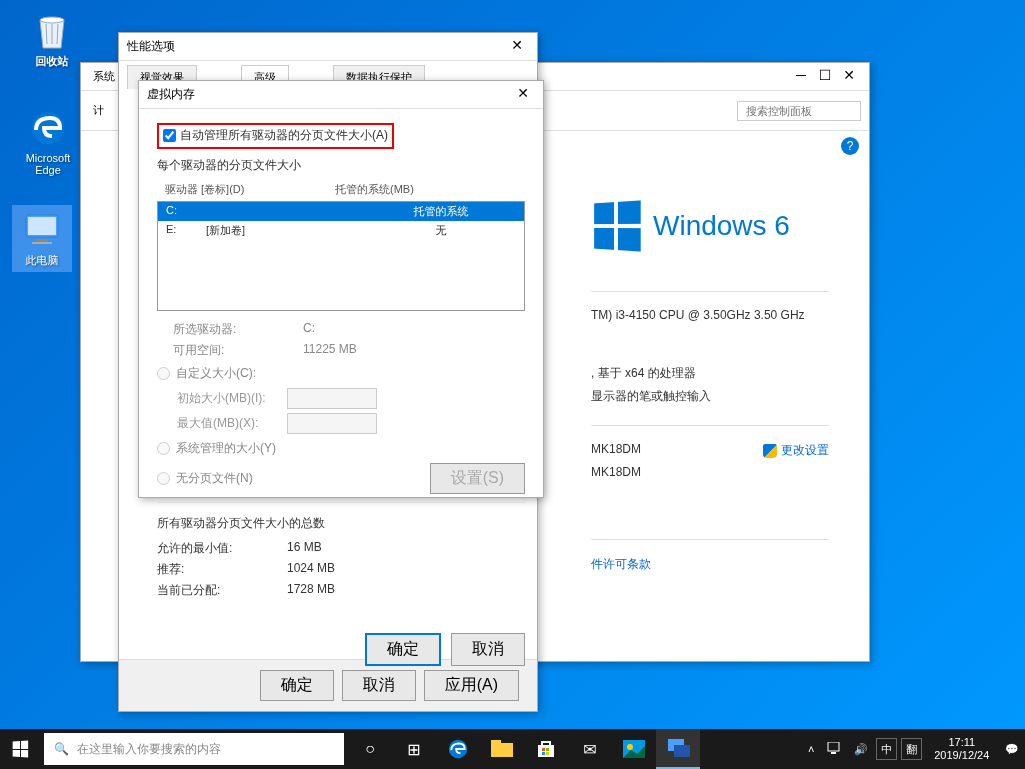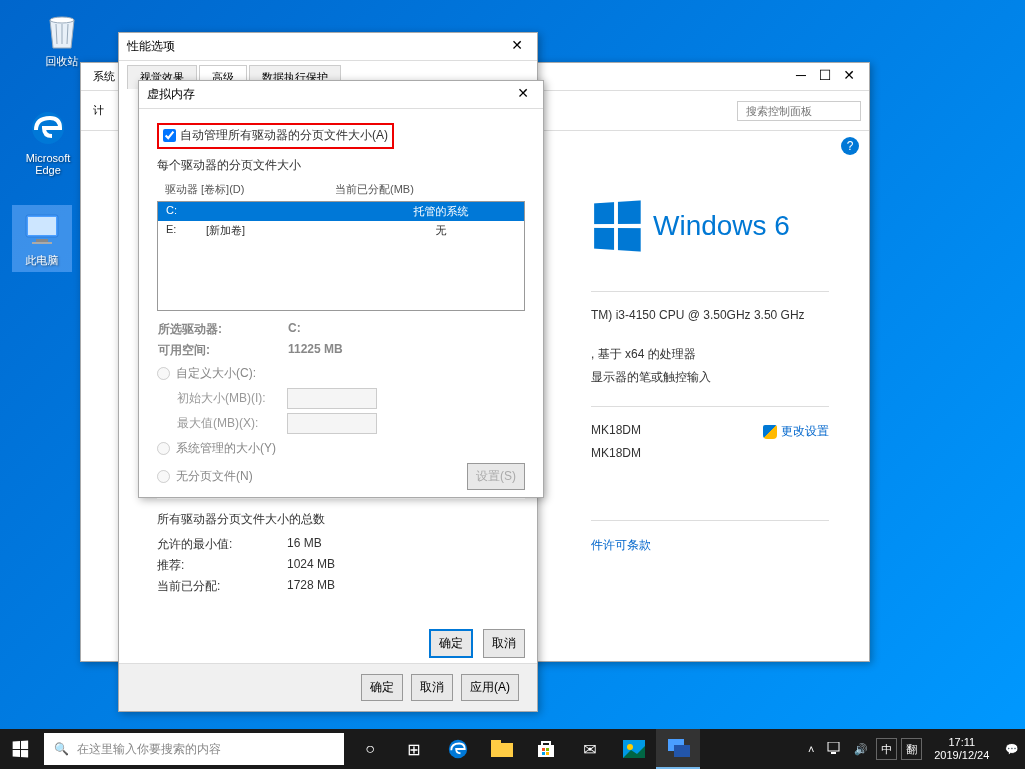--- a/index.html
+++ b/index.html
@@ -26,47 +26,47 @@
 .win-logo { display: flex; align-items: center; margin: 20px 0 40px 470px; }
 .win-logo .sq { width: 22px; height: 22px; background: #0078d4; margin: 1px; }
 .win-logo .grid { transform: perspective(100px) rotateY(-15deg); display: grid; grid-template-columns: 1fr 1fr; gap: 2px; margin-right: 12px; }
 .win-logo .txt { font-size: 28px; font-weight: 300; color: #0078d4; }
 .info-row { margin: 6px 0 6px 470px; font-size: 12px; color: #333; }
 .link { color: #0066cc; cursor: pointer; }
 .shield { display: inline-block; width: 14px; height: 14px; background: linear-gradient(135deg, #0078d4 50%, #ffb900 50%); border-radius: 2px 2px 4px 4px; vertical-align: middle; margin-right: 4px; }
 
 
 .perf-win { left: 118px; top: 32px; width: 420px; height: 680px; }
-.tabs { display: flex; padding: 4px 8px 0; }
+.tabs { display: flex; padding: 4px 8px 0; gap: 42px; }
 .tab { padding: 4px 12px; border: 1px solid #ccc; border-bottom: none; background: #f0f0f0; font-size: 11px; margin-right: 2px; }
 .tab.active { background: #fff; }
 
 
 .vm-win { left: 138px; top: 80px; width: 406px; height: 418px; background: #fff; z-index: 100; }
 .vm-body { padding: 14px 18px; font-size: 12px; color: #333; }
 .highlight-box { border: 2px solid #e00; padding: 2px 4px; display: inline-block; }
 .chk { display: inline-flex; align-items: center; }
 .chk input { margin-right: 4px; }
 .group-label { margin: 8px 0 4px; }
 .drive-list { border: 1px solid #999; height: 110px; background: #fff; margin-bottom: 10px; }
 .drive-header { display: flex; padding: 4px 8px; font-size: 11px; color: #555; }
 .drive-header .col1 { width: 170px; }
 .drive-row { display: flex; padding: 2px 8px; font-size: 11px; }
 .drive-row .col1 { width: 40px; }
 .drive-row .col2 { width: 160px; }
 .drive-row .col3 { flex: 1; text-align: center; }
 .drive-row.selected { background: #0078d7; color: #fff; }
-.info-line { display: flex; margin: 4px 1px; color: #888; font-weight: bold; }
+.info-line { display: flex; margin: 4px 16px; color: #888; }
 .info-line .lbl { width: 130px; }
 .radio-row { display: flex; align-items: center; margin: 6px 0; color: #888; }
 .radio-row input { margin-right: 6px; }
 .size-input { display: flex; align-items: center; margin: 4px 0 4px 20px; color: #999; }
 .size-input .lbl { width: 110px; }
 .size-input input { width: 90px; padding: 2px; border: 1px solid #ccc; background: #f5f5f5; }
-.btn { padding: 4px 8px; border: 1px solid #999; background: #e8e8e8; cursor: pointer; font-size: 12px; }
+.btn { padding: 4px 20px; border: 1px solid #999; background: #e8e8e8; cursor: pointer; font-size: 16px; }
 .btn:disabled { color: #aaa; }
 .btn.primary { border: 2px solid #0078d7; }
 .totals { margin-top: 12px; }
 .totals .row { display: flex; margin: 4px 0; }
 .totals .row .lbl { width: 130px; }
 .dlg-btns { display: flex; justify-content: flex-end; gap: 10px; margin-top: 24px; padding-top: 10px; }
 .perf-btns { display: flex; justify-content: flex-end; gap: 8px; padding: 10px 18px; border-top: 1px solid #ddd; position: absolute; bottom: 0; left: 0; right: 0; background:#f0f0f0; }
 
 
 .taskbar { position: absolute; bottom: 0; left: 0; right: 0; height: 40px; background: #1a1a1a; display: flex; align-items: center; color: #fff; }
@@ -86,21 +86,21 @@
 hr.sep { border: none; border-top: 1px solid #ddd; margin: 8px 0; }
 
 .refresh-btn { border: 1px solid #ccc; padding: 4px 8px; margin: 0 6px; }
 .dropdown-arrow { border: 1px solid #ccc; padding: 4px 8px; color: #888; }
 
 svg { display: block; }
 </style>
 </head>
 <body>
 
-<div class="desktop-icon" style="left:32px; top:10px;">
+<div class="desktop-icon" style="left:22px; top:10px;font-weight:bold;">
   <div class="icon-img">
     <svg width="36" height="40" viewBox="0 0 36 40">
         <path d="M6 10 L30 10 L27 38 L9 38 Z" fill="#e8f0f8" stroke="#9ab" stroke-width="1"></path>
         <path d="M12 14 L13 34 M18 14 L18 34 M24 14 L23 34" stroke="#9ab" stroke-width="1" fill="none"></path>
         <ellipse cx="18" cy="10" rx="12" ry="3" fill="#fff" stroke="#9ab"></ellipse>
       </svg>
   </div>
   <div class="icon-label">回收站</div>
 </div>
 
@@ -147,21 +147,21 @@
       <div class="grid">
           <div class="sq"></div>
           <div class="sq"></div>
           <div class="sq"></div>
           <div class="sq"></div>
         </div>
       <span class="txt">Windows 6</span>
     </div>
     <div style="margin-left:470px; border-top:1px solid #ddd; padding-top:10px;"></div>
     <div class="info-row">TM) i3-4150 CPU @ 3.50GHz   3.50 GHz</div>
-    <div class="info-row" style="margin-top:24px;">, 基于 x64 的处理器</div>
+    <div class="info-row" style="margin-top:43px;">, 基于 x64 的处理器</div>
     <div class="info-row">显示器的笔或触控输入</div>
     <div style="margin-left:470px; border-top:1px solid #ddd; margin-top:20px; padding-top:10px;"></div>
     <div class="info-row" style="display:flex;">
       <span>MK18DM</span>
       <span class="link" style="margin-left:auto;"><span class="shield"></span><span>更改设置</span></span>
     </div>
     <div class="info-row">MK18DM</div>
     <div style="margin-left:470px; border-top:1px solid #ddd; margin-top:60px; padding-top:10px;"></div>
     <div class="info-row"><span class="link">件许可条款</span></div>
   </div>
@@ -192,21 +192,21 @@
   <div class="vm-body">
     <span class="highlight-box">
       <label class="chk">
         <input type="checkbox" checked="" style="">
         <span>自动管理所有驱动器的分页文件大小(A)</span>
       </label>
     </span>
     <div class="group-label">每个驱动器的分页文件大小</div>
     <div class="drive-header">
       <span class="col1">驱动器 [卷标](D)</span>
-      <span>当前已分配(MB)</span>
+      <span>托管的系统(MB)</span>
     </div>
     <div class="drive-list">
       <div class="drive-row selected">
         <span class="col1">C:</span>
         <span class="col2"></span>
         <span class="col3">托管的系统</span>
       </div>
       <div class="drive-row">
         <span class="col1">E:</span>
         <span class="col2">[新加卷]</span>

